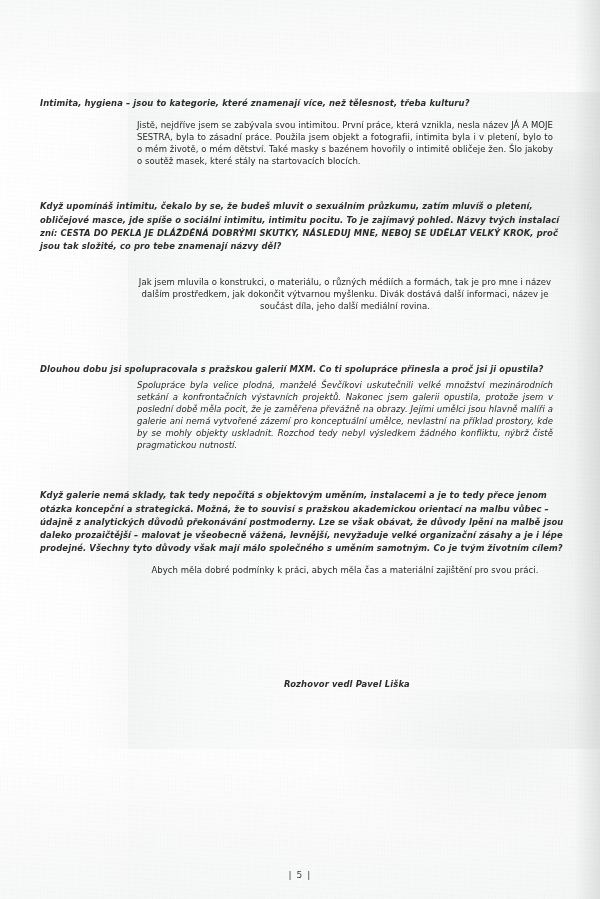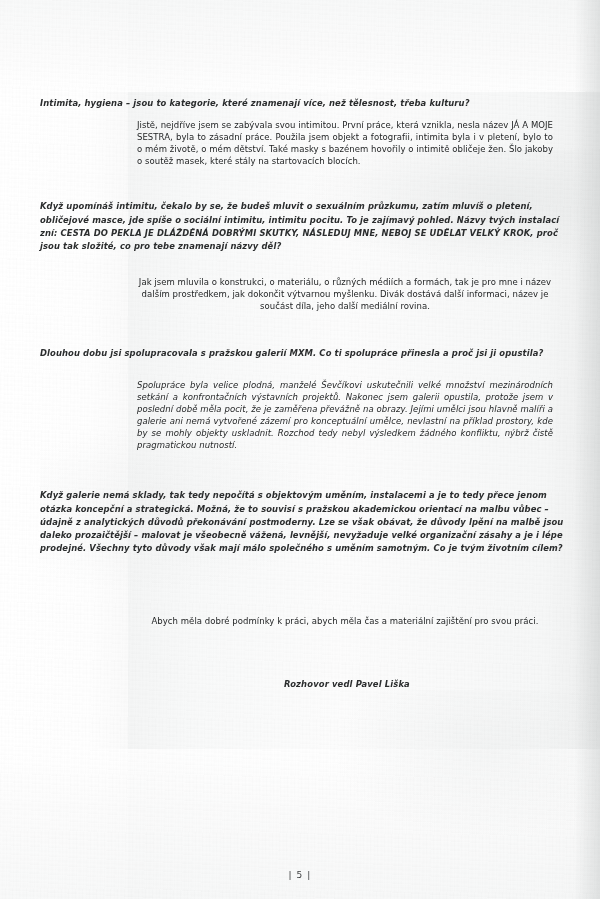--- a/index.html
+++ b/index.html
@@ -121,24 +121,24 @@
     font-size: 9px;
     letter-spacing: 1.1px;
     color: #3a3c3d;
   }
 
   
   #q1 { top: 89px; }
   #a1 { top: 110px; }
   #q2 { top: 192px; width: 522px; }
   #a2 { top: 267px; }
-  #q3 { top: 328px; margin-top: 19px; }
+  #q3 { top: 344px; margin-top: 19px; }
   #a3 { top: 370px; font-style: italic; }
   #q4 { top: 481px; width: 524px; }
-  #a4 { top: 606px; }
+  #a4 { top: 555px; }
 </style>
 </head>
 <body>
 
 <div id="page">
 
   <div class="scan-tone tone-left-band"></div>
   <div class="scan-tone tone-right-band"></div>
   <div class="scan-tone tone-top-shade"></div>
   <div class="scan-tone tone-bottom-shade"></div>

